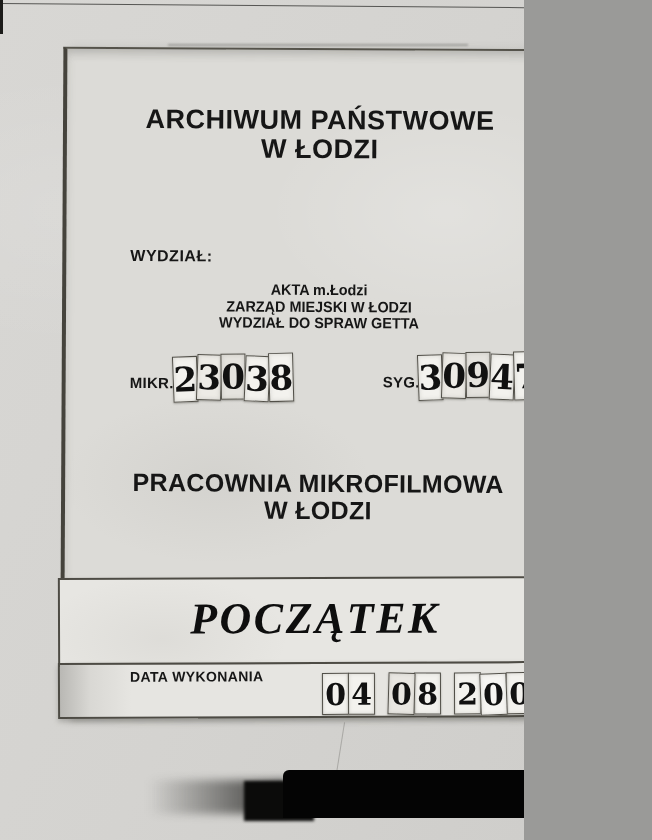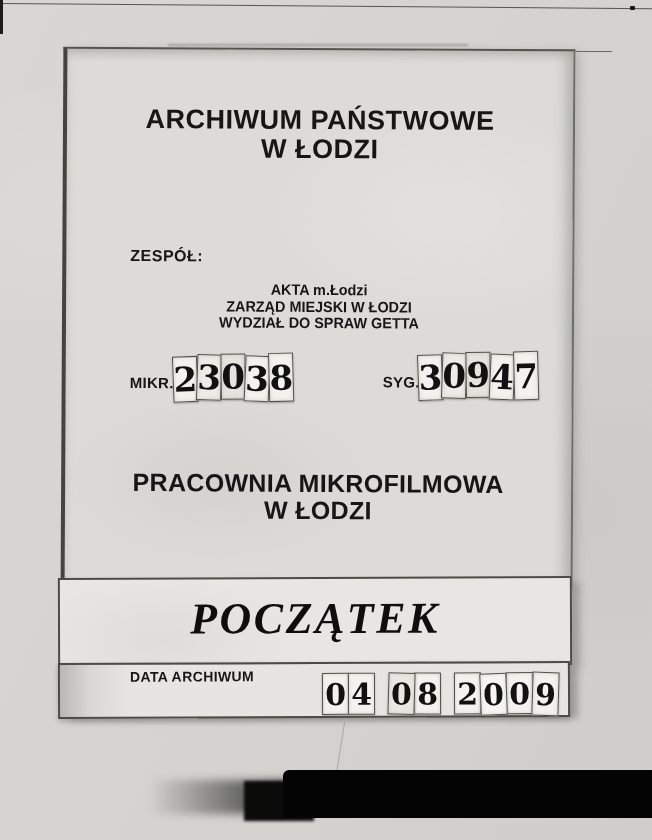--- a/index.html
+++ b/index.html
@@ -1,17 +1,17 @@
 <!DOCTYPE html>
 <html><head>
 <meta charset="utf-8">
 <style>
   html,body{margin:0;padding:0;background:#9a9a98;}
   .screen{
-    position:relative;width:652px;height:840px;overflow:hidden;
+    position:relative;width:524px;height:840px;overflow:hidden;
     background:#d5d4d1;
     font-family:"Liberation Sans",sans-serif;
   }
   .scan-bg{
     position:absolute;inset:0;
     background:
       radial-gradient(ellipse 300px 200px at 12% 25%, rgba(255,255,255,.10), rgba(0,0,0,0) 70%),
       radial-gradient(ellipse 400px 300px at 85% 60%, rgba(120,120,115,.08), rgba(0,0,0,0) 70%),
       linear-gradient(115deg,#d8d7d4 0%,#d4d3d0 55%,#cfcecb 100%);
   }
@@ -116,21 +116,21 @@
   <div class="left-edge-mark"></div>
   <div class="card-top-smudge"></div>
   <div class="card-top-ext"></div>
 
   <div class="card">
     <div class="archive-title">
       <div>ARCHIWUM PAŃSTWOWE</div>
       <div>W ŁODZI</div>
     </div>
 
-    <div class="zespol-label">ZESPÓŁ:</div>
+    <div class="zespol-label">WYDZIAŁ:</div>
 
     <div class="fonds-title">
       <div>AKTA m.Łodzi</div>
       <div>ZARZĄD MIEJSKI W ŁODZI</div>
       <div>WYDZIAŁ DO SPRAW GETTA</div>
     </div>
 
     <div class="numbers-row-label mikr-label">MIKR.</div>
     <div class="tiles mikr-tiles">
       <span class="tile">2</span>
@@ -153,21 +153,21 @@
       <div>PRACOWNIA MIKROFILMOWA</div>
       <div>W ŁODZI</div>
     </div>
   </div>
 
   <div class="poczatek-strip">
     <div class="poczatek-label">POCZĄTEK</div>
   </div>
 
   <div class="data-strip">
-    <div class="data-label">DATA ARCHIWUM</div>
+    <div class="data-label">DATA WYKONANIA</div>
     <div class="date-tiles">
       <span class="date-group">
         <span class="tile">0</span>
         <span class="tile">4</span>
       </span>
       <span class="date-group">
         <span class="tile">0</span>
         <span class="tile">8</span>
       </span>
       <span class="date-group">

